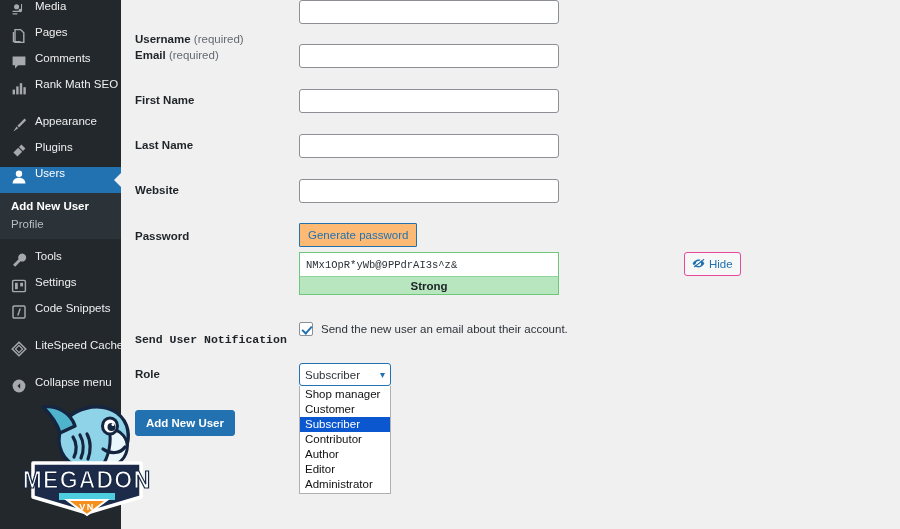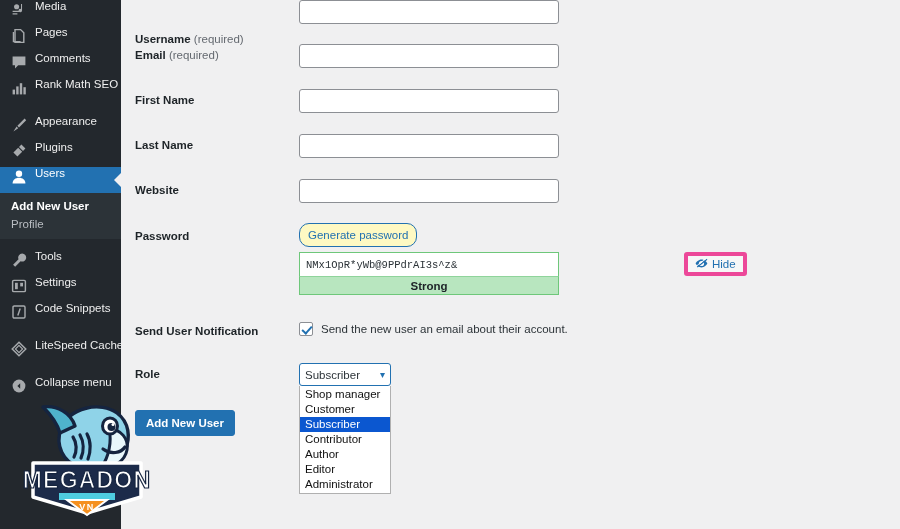--- a/index.html
+++ b/index.html
@@ -102,25 +102,25 @@
     font-size: 11.5px;
     padding: 0 6px;
     color: #2c3338;
     outline: none;
   }
 
   
   .btn-secondary {
     position: absolute;
     border: 1px solid #2271b1;
-    background: #fef9c3;
+    background: #fdba74;
     color: #2271b1;
     font-family: "Liberation Sans", sans-serif;
     font-size: 11.5px;
-    border-radius: 10px;
+    border-radius: 1px;
     height: 24px;
     padding: 0 8px;
     cursor: pointer;
     line-height: 22px;
     white-space: nowrap;
   }
 
   
   #pw-field {
     position: absolute;
@@ -147,21 +147,21 @@
     border-top: 1px solid #8fd49b;
     display: flex; align-items: center; justify-content: center;
     font-size: 11.5px;
     font-weight: bold;
     color: #1d2327;
   }
   #btn-hide {
     position: absolute;
     left: 563px;
     display: flex; align-items: center; gap: 4px;
-    border: 4px solid #ec4899;
+    border: 1px solid #ec4899;
     background: #f6f7f7;
     color: #2271b1;
     border-radius: 3px;
     height: 24px;
     padding: 0 7px;
     font-size: 11.5px;
     cursor: pointer;
   }
 
   
@@ -436,21 +436,21 @@
           <circle cx="10" cy="10" r="2.2" fill="#fff"></circle>
           <rect x="1.6" y="9.1" width="19" height="2.1" fill="#2271b1" transform="rotate(-38 10 10)"></rect>
           <rect x="1.6" y="7.6" width="19" height="1.2" fill="#fff" transform="rotate(-38 10 10)"></rect>
         </svg>
       </span>
       <span>Hide</span>
     </div>
   </div>
 
   <div class="form-row" style="top:322px;">
-    <div class="f-label" style="top:3px;">Send User Notification</div>
+    <div class="f-label" style="top:11px;font-family:Liberation Mono, monospace;">Send User Notification</div>
     <div class="cb-wrap" style="top:0px;">
       <div class="cb-box"></div>
       <div class="cb-text">Send the new user an email about their account.</div>
     </div>
   </div>
 
   <div class="form-row" style="top:363px;">
     <div class="f-label" style="top:5px;">Role</div>
     <div id="role-select">
       <span>Subscriber</span>

